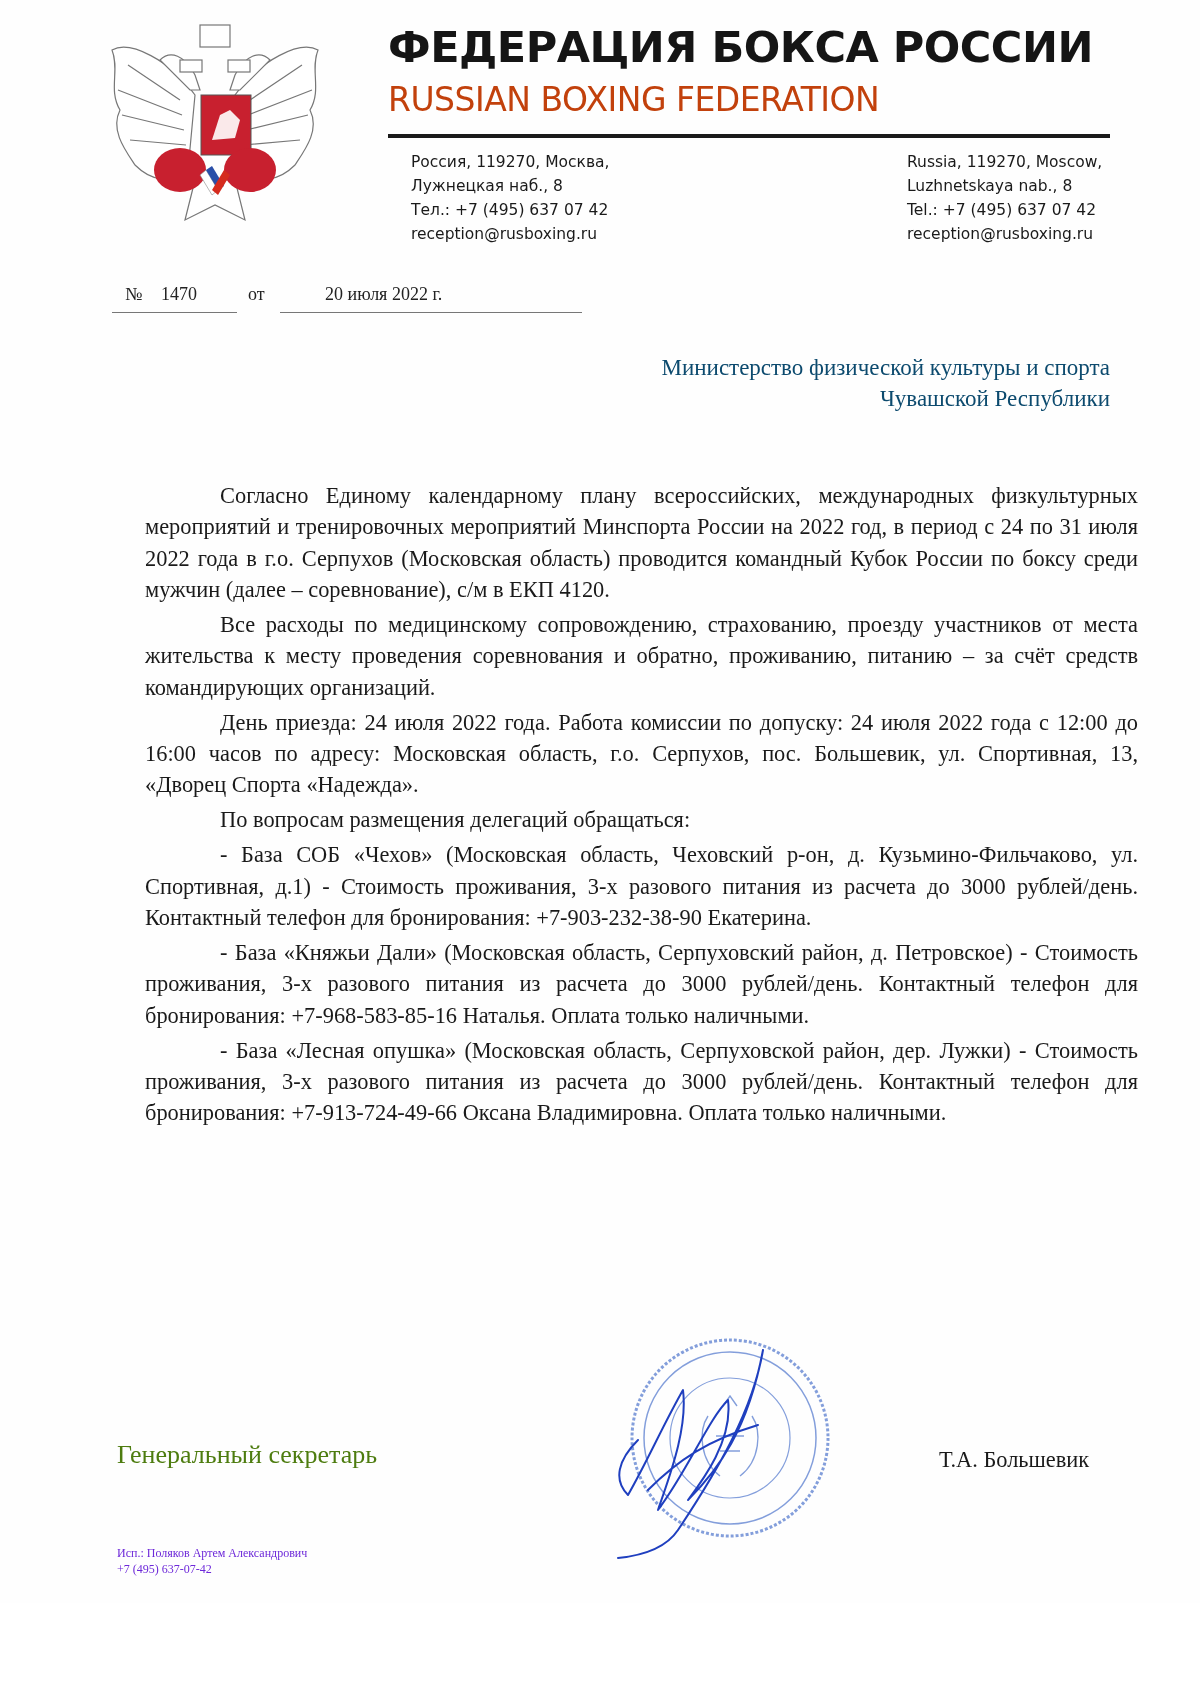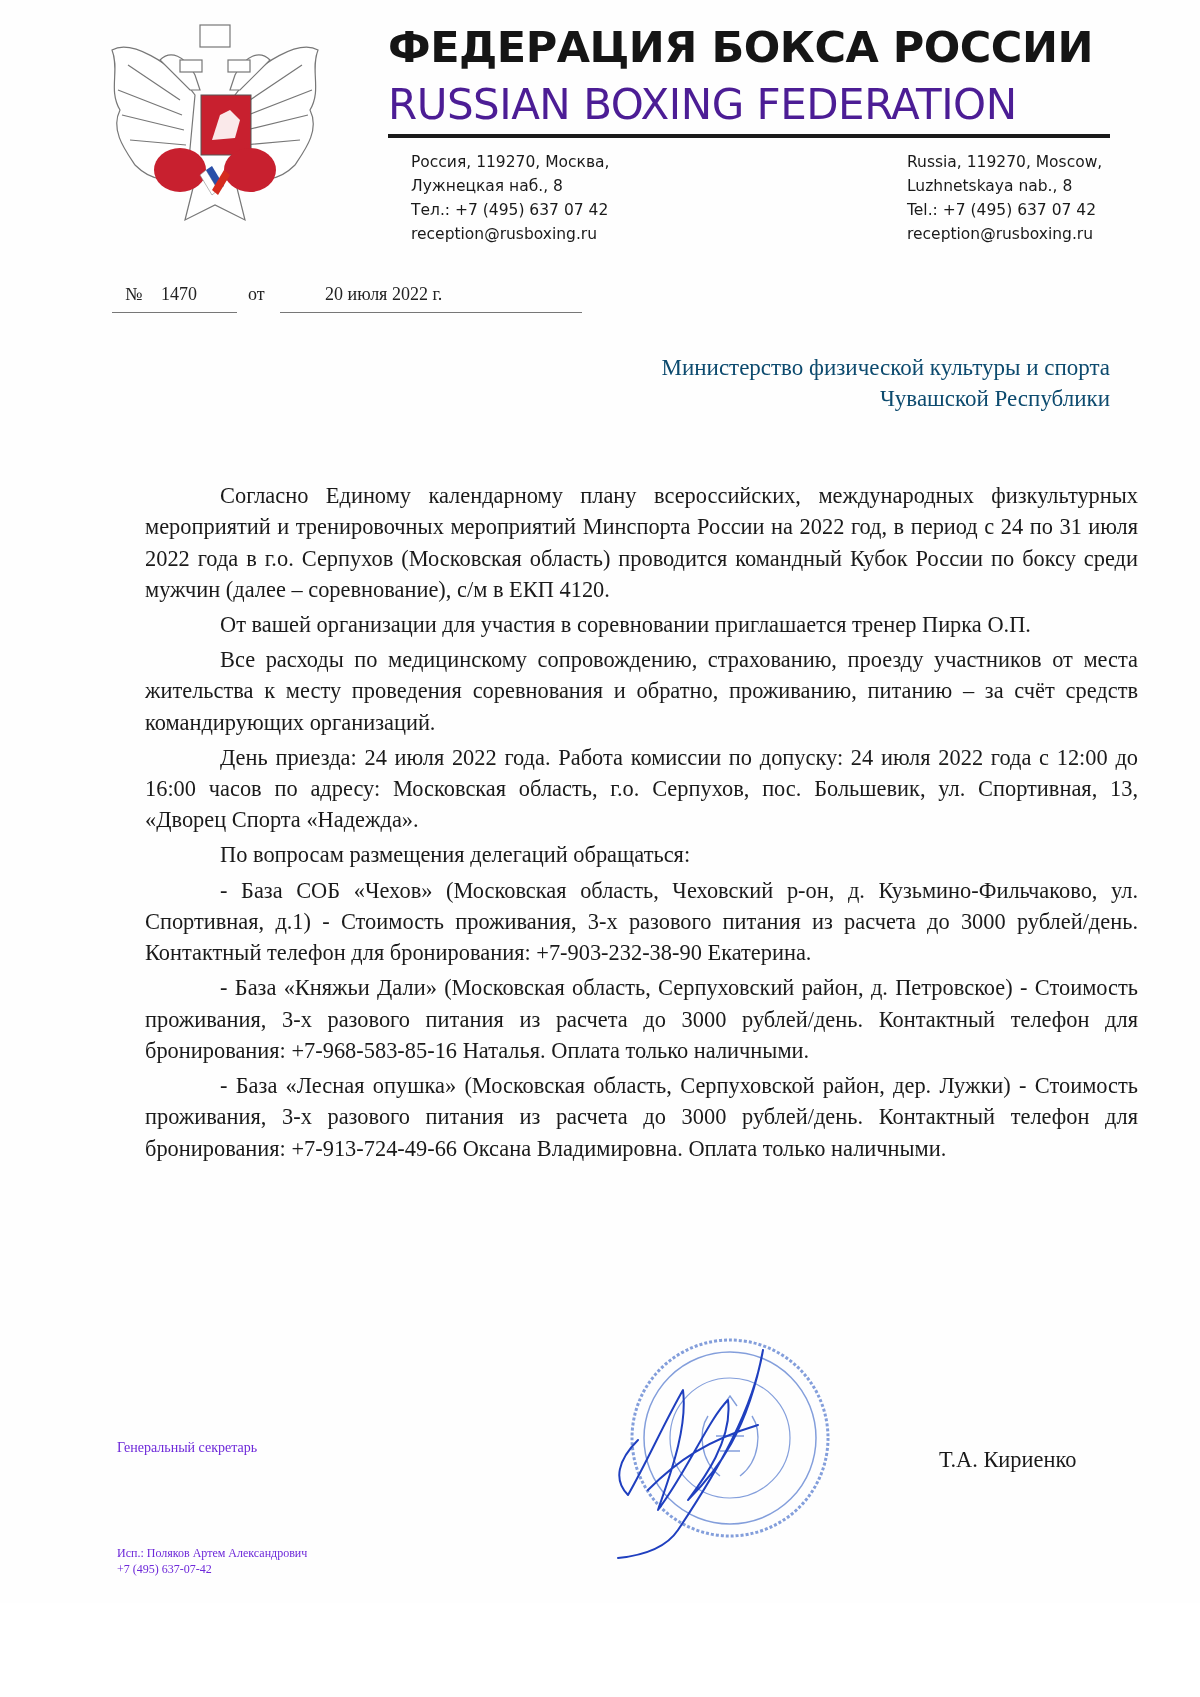--- a/index.html
+++ b/index.html
@@ -2,21 +2,21 @@
 <html><head>
 <meta charset="utf-8">
 <style>
   html, body { margin: 0; padding: 0; background: #ffffff; }
   body { width: 1200px; height: 1697px; position: relative; overflow: hidden; color: #1a1a1a; }
   .page { position: absolute; left: 0; top: 0; width: 1200px; height: 1603px; background: #fefefe; }
 
   
   .emblem { position: absolute; left: 100px; top: 20px; width: 230px; height: 210px; }
   .org-ru { position: absolute; left: 388px; top: 22px; font-family: "DejaVu Sans", sans-serif; font-weight: bold; font-size: 43px; letter-spacing: -0.5px; color: #151515; white-space: nowrap; }
-  .org-en { position: absolute; left: 388px; top: 80px; font-family: "DejaVu Sans", sans-serif; font-size: 42px; letter-spacing: -0.5px; color: #4c1d95; white-space: nowrap; }
+  .org-en { position: absolute; left: 388px; top: 80px; font-family: "DejaVu Sans", sans-serif; font-size: 33px; letter-spacing: -0.5px; color: #c2410c; white-space: nowrap; }
   .rule { position: absolute; left: 388px; top: 134px; width: 722px; height: 4px; background: #1a1a1a; }
   .addr { position: absolute; top: 150px; font-family: "DejaVu Sans", sans-serif; font-size: 15.5px; line-height: 24px; color: #1a1a1a; }
   .addr-ru { left: 391px; }
   .addr-en { left: 887px; }
   .addr div { white-space: nowrap; margin-left: 20px; }
 
   
   .reg { position: absolute; top: 284px; font-family: "Liberation Serif", serif; font-size: 18px; color: #222; white-space: nowrap; }
   .reg-no-label { left: 125px; }
   .reg-no { left: 161px; }
@@ -25,21 +25,21 @@
   .reg-line { position: absolute; top: 312px; height: 1px; background: #777; }
 
   
   .addressee { position: absolute; right: 90px; top: 352px; text-align: right; font-family: "Liberation Serif", serif; font-size: 23px; line-height: 31px; color: #0c4a6e; }
 
   
   .body { position: absolute; left: 117px; top: 480px; width: 993px; font-family: "Liberation Serif", serif; font-size: 22.4px; line-height: 31.3px; color: #1a1a1a; margin-left: 28px; }
   .body p { margin: 0 0 3.8px 0; text-align: justify; text-indent: 75px; }
 
   
-  .sig-title { position: absolute; left: 117px; top: 1440px; font-family: "Liberation Serif", serif; font-size: 14px; color: #6d28d9; }
+  .sig-title { position: absolute; left: 117px; top: 1440px; font-family: "Liberation Serif", serif; font-size: 26px; color: #4d7c0f; }
   .sig-name { position: absolute; left: 939px; top: 1447px; font-family: "Liberation Serif", serif; font-size: 22.4px; color: #1a1a1a; }
   .stamp { position: absolute; left: 628px; top: 1336px; width: 205px; height: 205px; }
   .signature { position: absolute; left: 608px; top: 1330px; width: 180px; height: 230px; }
 
   
   .executor { position: absolute; left: 117px; top: 1545px; font-family: "Liberation Serif", serif; font-size: 12px; line-height: 16px; color: #6d28d9; }
 </style>
 </head>
 <body>
 
@@ -99,21 +99,20 @@
   <div class="reg-line" style="left:112px; width:125px;"></div>
   <div class="reg-line" style="left:280px; width:302px;"></div>
 
   <div class="addressee">
     <div>Министерство физической культуры и спорта</div>
     <div>Чувашской Республики</div>
   </div>
 
   <div class="body">
     <p>Согласно Единому календарному плану всероссийских, международных физкультурных мероприятий и тренировочных мероприятий Минспорта России на 2022 год, в период с 24 по 31 июля 2022 года в г.о. Серпухов (Московская область) проводится командный Кубок России по боксу среди мужчин (далее – соревнование), с/м в ЕКП 4120.</p>
-    <p>От вашей организации для участия в соревновании приглашается тренер Пирка О.П.</p>
     <p>Все расходы по медицинскому сопровождению, страхованию, проезду участников от места жительства к месту проведения соревнования и обратно, проживанию, питанию – за счёт средств командирующих организаций.</p>
     <p>День приезда: 24 июля 2022 года. Работа комиссии по допуску: 24 июля 2022 года с 12:00 до 16:00 часов по адресу: Московская область, г.о. Серпухов, пос. Большевик, ул. Спортивная, 13, «Дворец Спорта «Надежда».</p>
     <p>По вопросам размещения делегаций обращаться:</p>
     <p>- База СОБ «Чехов» (Московская область, Чеховский р-он, д. Кузьмино-Фильчаково, ул. Спортивная, д.1) - Стоимость проживания, 3-х разового питания из расчета до 3000 рублей/день. Контактный телефон для бронирования: +7-903-232-38-90 Екатерина.</p>
     <p>- База «Княжьи Дали» (Московская область, Серпуховский район, д. Петровское) - Стоимость проживания, 3-х разового питания из расчета до 3000 рублей/день. Контактный телефон для бронирования: +7-968-583-85-16 Наталья. Оплата только наличными.</p>
     <p>- База «Лесная опушка» (Московская область, Серпуховской район, дер. Лужки) - Стоимость проживания, 3-х разового питания из расчета до 3000 рублей/день. Контактный телефон для бронирования: +7-913-724-49-66 Оксана Владимировна. Оплата только наличными.</p>
   </div>
 
   <svg class="stamp" viewBox="0 0 205 205">
     <g fill="none" stroke="#5b7fd0" opacity="0.75">
@@ -122,19 +121,19 @@
       <circle cx="102" cy="102" r="60" stroke-width="1.2"></circle>
       <path d="M80 80 C70 95 72 125 92 140 M124 80 C134 95 132 125 112 140 M95 70 L102 60 L109 70 M88 100 L116 100 M92 115 L112 115" stroke-width="1.4"></path>
     </g>
   </svg>
 
   <svg class="signature" viewBox="0 0 180 230">
     <path d="M30 110 C10 130 5 150 20 165 C40 130 55 95 75 60 C80 100 60 150 50 180 C80 140 100 90 120 70 C125 110 95 150 80 170 C110 140 140 100 155 20 C145 80 110 140 70 200 C60 215 40 225 10 228 M40 160 C70 130 100 110 150 95" fill="none" stroke="#1f3fbf" stroke-width="2" stroke-linecap="round" stroke-linejoin="round"></path>
   </svg>
 
   <div class="sig-title">Генеральный секретарь</div>
-  <div class="sig-name">Т.А. Кириенко</div>
+  <div class="sig-name">Т.А. Большевик</div>
 
   <div class="executor">
     <div>Исп.: Поляков Артем Александрович</div>
     <div>+7 (495) 637-07-42</div>
   </div>
 </div>
 
 </body></html>

